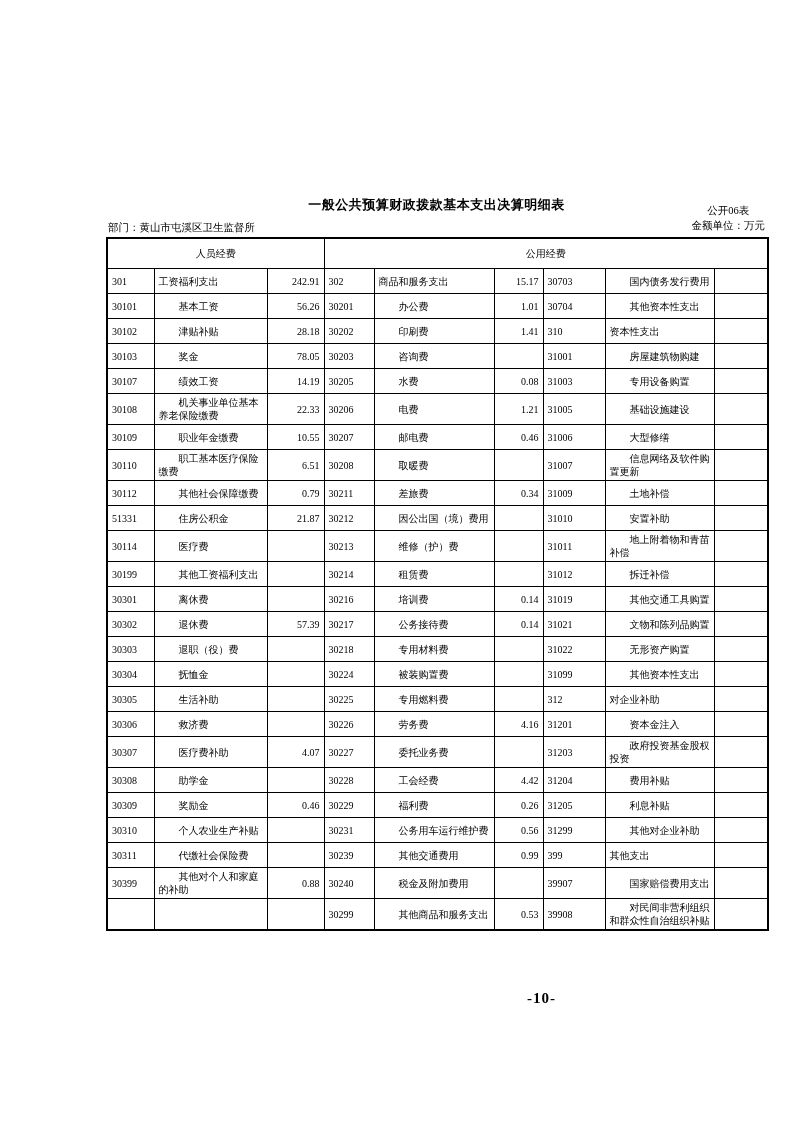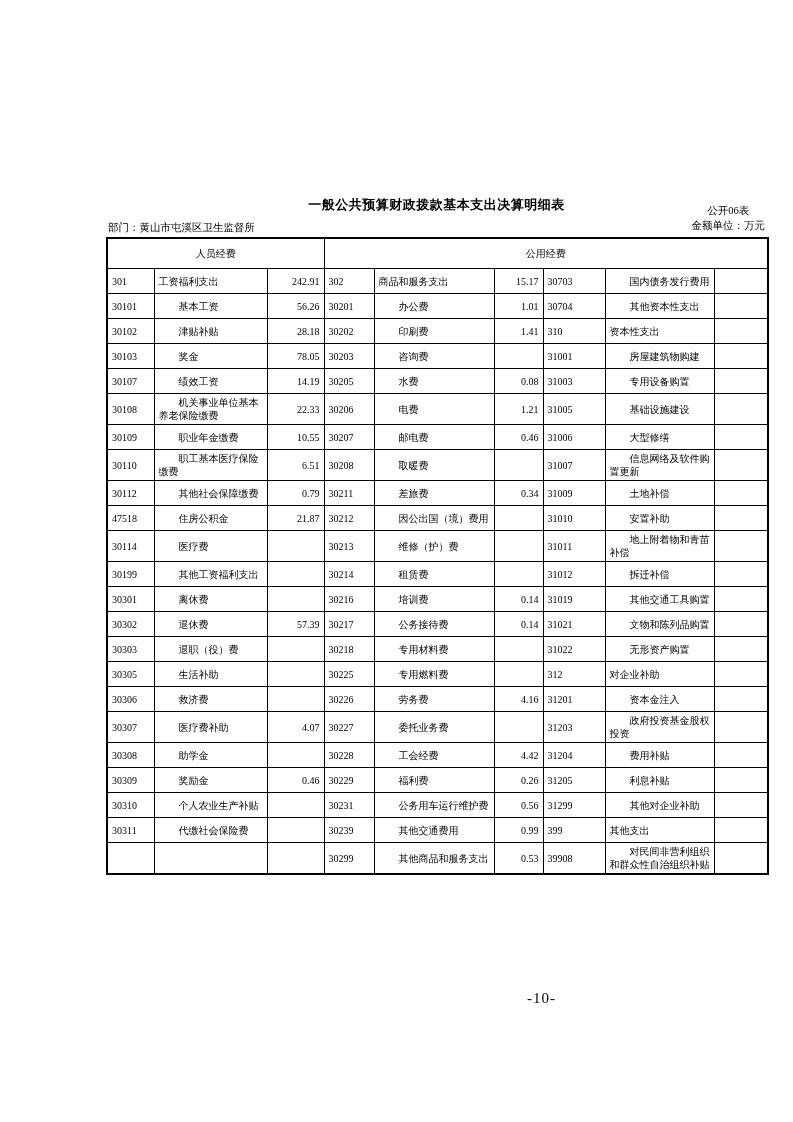--- a/index.html
+++ b/index.html
@@ -74,21 +74,21 @@
   td.val { text-align: right; padding-right: 6px; }
   .page-num {
     position: absolute;
     top: 990px;
     left: 106px;
     width: 661px;
     text-align: center;
     font-size: 15px;
     letter-spacing: 1px;
   }
-  .page-num span { position: relative; left: 105px; }
+  .page-num span { position: relative; left: 105px; font-weight: bold; }
 </style>
 </head>
 <body>
 
 <div class="sheet">
 
   <div class="title">一般公共预算财政拨款基本支出决算明细表</div>
 
   <div class="meta">
     <div class="dept">部门：黄山市屯溪区卫生监督所</div>
@@ -264,21 +264,21 @@
             <div class="nm sub">差旅费</div>
           </td>
           <td class="val">0.34</td>
           <td class="code">31009</td>
           <td class="name">
             <div class="nm sub">土地补偿</div>
           </td>
           <td class="val"></td>
         </tr>
         <tr>
-          <td class="code">47518</td>
+          <td class="code">51331</td>
           <td class="name">
             <div class="nm sub">住房公积金</div>
           </td>
           <td class="val">21.87</td>
           <td class="code">30212</td>
           <td class="name">
             <div class="nm sub">因公出国（境）费用</div>
           </td>
           <td class="val"></td>
           <td class="code">31010</td>
@@ -366,20 +366,37 @@
             <div class="nm sub">专用材料费</div>
           </td>
           <td class="val"></td>
           <td class="code">31022</td>
           <td class="name">
             <div class="nm sub">无形资产购置</div>
           </td>
           <td class="val"></td>
         </tr>
         <tr>
+          <td class="code">30304</td>
+          <td class="name">
+            <div class="nm sub">抚恤金</div>
+          </td>
+          <td class="val"></td>
+          <td class="code">30224</td>
+          <td class="name">
+            <div class="nm sub">被装购置费</div>
+          </td>
+          <td class="val"></td>
+          <td class="code">31099</td>
+          <td class="name">
+            <div class="nm sub">其他资本性支出</div>
+          </td>
+          <td class="val"></td>
+        </tr>
+        <tr>
           <td class="code">30305</td>
           <td class="name">
             <div class="nm sub">生活补助</div>
           </td>
           <td class="val"></td>
           <td class="code">30225</td>
           <td class="name">
             <div class="nm sub">专用燃料费</div>
           </td>
           <td class="val"></td>
@@ -485,20 +502,37 @@
             <div class="nm sub">其他交通费用</div>
           </td>
           <td class="val">0.99</td>
           <td class="code">399</td>
           <td class="name">
             <div class="nm">其他支出</div>
           </td>
           <td class="val"></td>
         </tr>
         <tr>
+          <td class="code">30399</td>
+          <td class="name">
+            <div class="nm sub">其他对个人和家庭的补助</div>
+          </td>
+          <td class="val">0.88</td>
+          <td class="code">30240</td>
+          <td class="name">
+            <div class="nm sub">税金及附加费用</div>
+          </td>
+          <td class="val"></td>
+          <td class="code">39907</td>
+          <td class="name">
+            <div class="nm sub">国家赔偿费用支出</div>
+          </td>
+          <td class="val"></td>
+        </tr>
+        <tr>
           <td class="code"></td>
           <td class="name">
             <div class="nm"></div>
           </td>
           <td class="val"></td>
           <td class="code">30299</td>
           <td class="name">
             <div class="nm sub">其他商品和服务支出</div>
           </td>
           <td class="val">0.53</td>

